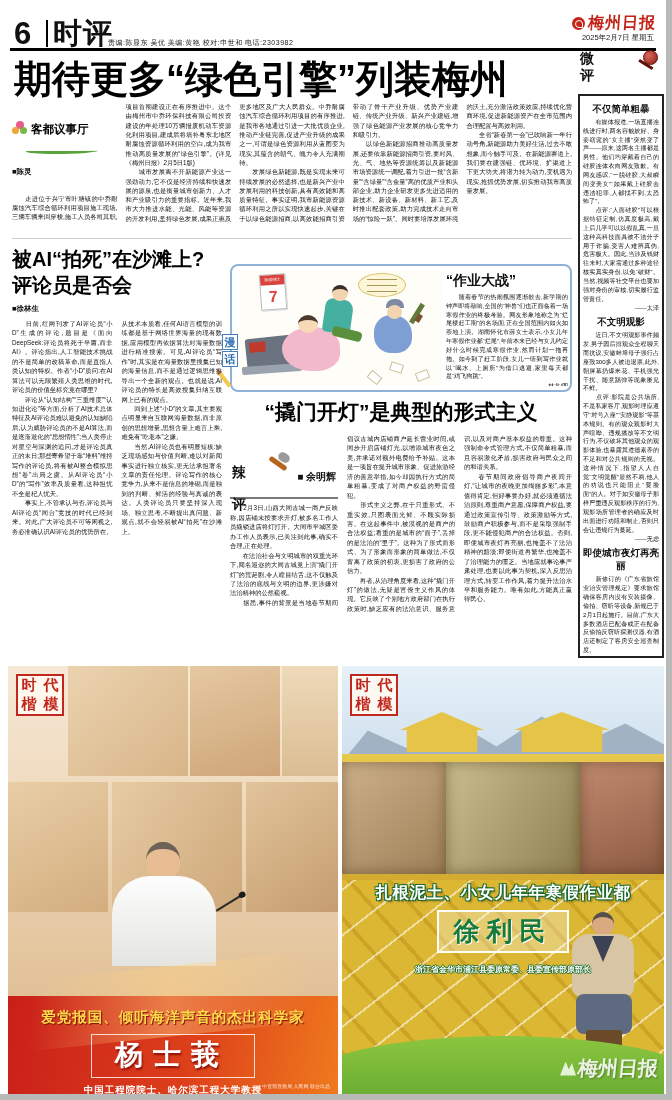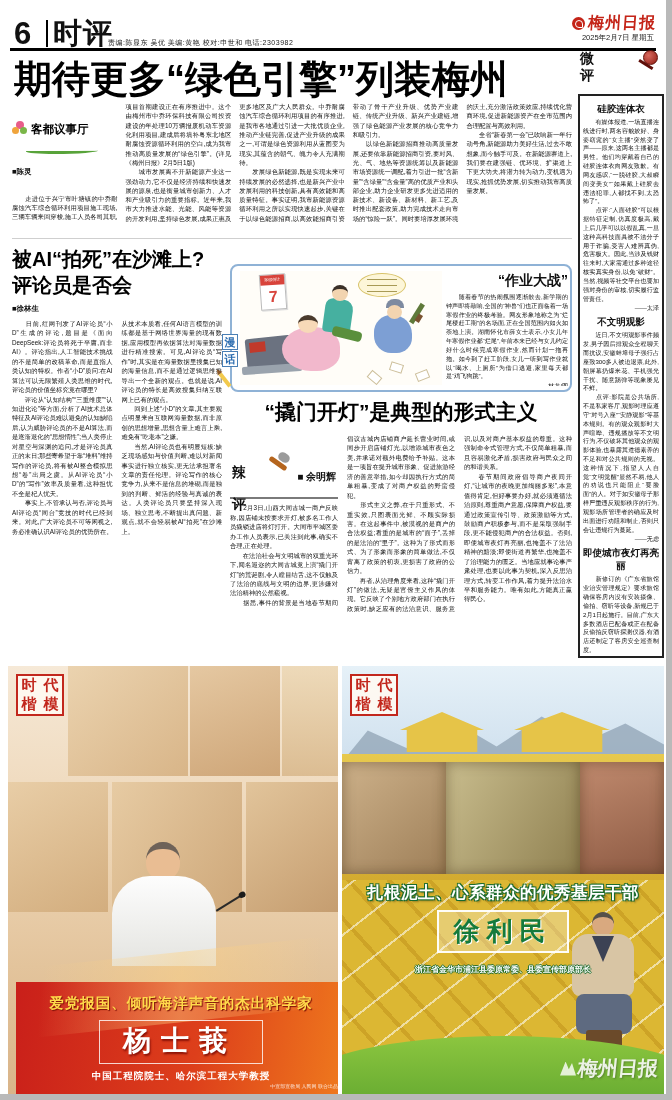--- a/index.html
+++ b/index.html
@@ -64,21 +64,21 @@
   .dad-cap { position:absolute; left:146px; top:28px; width:18px; height:9px; background:#7d8aa0; border-radius:8px 8px 0 0; }
   .dad-head { position:absolute; left:147px; top:34px; width:15px; height:14px; background:#f2d4b0; border-radius:50%; }
   .dad-body { position:absolute; left:134px; top:44px; width:38px; height:38px; background:#7d9fd4; border-radius:45% 50% 40% 45%; }
   .gun { position:absolute; left:166px; top:40px; width:22px; height:5px; background:#5f7a3a; transform:rotate(-58deg); }
   .gun:after { content:""; position:absolute; left:4px; top:4px; width:8px; height:5px; background:#7a5230; }
   .paper { position:absolute; width:13px; height:9px; background:#fff; border:1px solid #cdbf9a; }
   .p1 { left:150px; top:92px; transform:rotate(18deg); }
   .p2 { left:176px; top:100px; transform:rotate(-22deg); }
   .p3 { left:128px; top:102px; transform:rotate(40deg); }
   .ct-right { position:absolute; left:214px; top:6px; width:122px; height:114px; overflow:hidden; }
-  .ct-title { font-size:14px; font-weight:900; text-align:right; margin-bottom:3px; }
+  .ct-title { font-size:14px; font-weight:900; text-align:left; margin-bottom:3px; }
   .ct-text { font-size:6.1px; line-height:1.45; text-align:justify; white-space:pre-line; }
   .ct-credit { text-align:right; font-size:6px; margin-top:1px; }
 
   
   .la-hl { position:absolute; left:230px; top:398px; width:342px; text-align:center; font-size:21px; font-weight:900; color:#000; white-space:nowrap; }
   .la-body-wrap { position:absolute; left:230px; top:434px; width:342px; height:224px; overflow:hidden; }
   .la-cols { column-count:3; column-gap:9px; height:224px; font-size:6.3px; line-height:1.5; text-align:justify; white-space:pre-line; }
   .la-label { break-inside:avoid; width:100%; height:56px; position:relative; border-bottom:2px solid #7a7a7a; margin-bottom:4px; }
   .la-chars { position:absolute; left:2px; top:4px; font-size:14px; font-weight:900; line-height:1.15; }
   .mic { position:absolute; left:36px; top:10px; width:26px; height:26px; }
@@ -106,21 +106,21 @@
   .t1 { left:60px; top:0; width:120px; height:110px; background:linear-gradient(135deg,#e9cfa8,#d4ae7e); }
   .t2 { left:182px; top:0; width:90px; height:110px; background:linear-gradient(160deg,#e2c298,#c89c6b); }
   .t3 { left:274px; top:0; width:56px; height:110px; background:linear-gradient(180deg,#ecd7b4,#d8b78a); }
   .t4 { left:0; top:116px; width:100px; height:130px; background:linear-gradient(150deg,#e7cba2,#cfa877); }
   .t5 { left:104px; top:116px; width:130px; height:130px; background:linear-gradient(120deg,#e5c89e,#c9a171); }
   .t6 { left:238px; top:116px; width:92px; height:130px; background:linear-gradient(140deg,#dfc094,#bf9566); }
   .man-head { position:absolute; left:138px; top:176px; width:34px; height:38px; background:#e9bd93; border-radius:48% 48% 44% 44%; border-top:7px solid #6e6258; z-index:2; }
   .man-shirt { position:absolute; left:104px; top:210px; width:104px; height:90px; background:linear-gradient(180deg,#fdfdfd,#e4e4e0); border-radius:38px 38px 0 0; z-index:2; }
   .mic2 { position:absolute; left:206px; top:236px; width:30px; height:2px; background:#2a2a2a; transform:rotate(-32deg); z-index:3; }
   .mic2:after { content:""; position:absolute; right:-4px; top:-2px; width:7px; height:6px; background:#1c1c1c; border-radius:50%; }
-  .red-band { position:absolute; left:8px; bottom:0; width:100%; height:112px; background:linear-gradient(100deg,#c91f1a 0%,#dd3f1b 55%,#ef7a1d 100%); z-index:4; }
+  .red-band { position:absolute; left:0; bottom:0; width:100%; height:98px; background:linear-gradient(100deg,#c91f1a 0%,#dd3f1b 55%,#ef7a1d 100%); z-index:4; }
   .red-band:before { content:""; position:absolute; left:-20%; top:-30px; width:140%; height:70px; background:linear-gradient(100deg,rgba(255,255,255,0) 20%,rgba(255,210,130,.45) 50%,rgba(255,255,255,0) 80%); transform:rotate(-6deg); }
   .pl-slogan { position:relative; margin-top:12px; text-align:center; font-size:14.5px; font-weight:900; color:#ffd94a; text-shadow:1px 1px 1px #7e1006; letter-spacing:1px; }
   .pl-namebox { position:relative; width:164px; margin:7px auto 0 auto; border:1px solid rgba(255,255,255,.8); text-align:center; padding:1px 2px 3px 0; }
   .pl-name { font-size:28px; font-weight:900; color:#fff; letter-spacing:10px; text-shadow:1px 2px 2px #8a1208; }
   .pl-title { position:relative; margin-top:6px; text-align:center; font-size:9.5px; font-weight:bold; color:#fff; letter-spacing:1px; }
   .pl-credit { position:absolute; right:8px; bottom:5px; font-size:5px; color:rgba(255,255,255,.8); }
 
   .sky { position:absolute; left:0; top:0; width:100%; height:96px; background:linear-gradient(180deg,#e6f1f8,#cfe0ee); }
   .mtn { position:absolute; left:0; top:26px; width:100%; height:70px; background:#93a6b8; clip-path:polygon(0 100%,8% 55%,20% 80%,34% 40%,48% 78%,62% 35%,76% 70%,88% 45%,100% 75%,100% 100%); opacity:.8; }
   .house { position:absolute; top:46px; width:84px; height:40px; background:#e6c448; clip-path:polygon(0 45%,50% 0,100% 45%,92% 45%,92% 100%,8% 100%,8% 45%); }
@@ -256,21 +256,21 @@
 
   <div class="wp-chars">
     <div>微</div>
     <div>评</div>
   </div>
   <div class="magnifier">
     <div class="mag-ball"></div>
       <div class="mag-stick"></div>
   </div>
   <div class="wp-box">
-    <div class="wp-title">硅胶连体衣</div>
+    <div class="wp-title">不仅简单粗暴</div>
     <div class="wp-body">　　有媒体报道,一场直播连线进行时,两名容貌姣好、身姿窈窕的“女主播”突然变了声——原来,这两名主播都是男性。他们均穿戴着自己的硅胶连体衣向网友致歉。有网友感叹,“一脱硅胶,大叔瞬间变美女”“如果戴上硅胶去违法犯罪,人都找不到,太恐怖了”。
 　　点评:“人面硅胶”可以根据特征定制,仿真度极高,戴上后几乎可以以假乱真,一旦这种高科技面具被不法分子用于诈骗,受害人难辨真伪,危害极大。因此,当涉及钱财往来时,大家需通过多种途径核实真实身份,以免“破财”。当然,视频等社交平台也要加强对身份的审核,切实履行监管责任。</div>
     <div class="wp-sign">——太泽</div>
     <div class="wp-title">不文明观影</div>
     <div class="wp-body">　　近日,不文明观影事件频发,男子因后排观众全程聊天而抗议,安徽蚌埠母子强行占座致300多人被迫退票,此外,朝屏幕扔爆米花、手机强光干扰、随意踢弹等现象屡见不鲜。
 　　点评:影院是公共场所,不是私家客厅,观影时理应遵守“对号入座”“安静观影”等基本规则。有的观众观影时大声喧哗、违规播放等不文明行为,不仅破坏其他观众的观影体验,也暴露其道德素养的不足和对公共规则的无视。这种情况下,指望人人自觉“文明觉醒”显然不易,他人的劝说也只能阻止“要脸面”的人。对于如安徽母子那样严重违反观影秩序的行为,观影场所管理者的确应及时出面进行劝阻和制止,否则只会让违规行为蔓延。</div>
     <div class="wp-sign">——无虑</div>
     <div class="wp-title">即使城市夜灯再亮丽</div>
     <div class="wp-body">　　新修订的《广东省旅馆业治安管理规定》要求旅馆确保客房内没有安装摄像、偷拍、窃听等设备,新规已于2月1日起施行。目前,广东大多数酒店已配备或正在配备反偷拍反窃听探测仪器,有酒店还制定了客房安全巡查制度。
 　　点评:在旅馆偷拍事件屡禁不止的当下,新规将防偷拍纳入了法治轨道,明确旅馆有防偷拍的责任,无疑能提升旅客安全感,也能对旅馆起到很好的警示作用。不过,要想新规真正落地落实,还须让偷拍行为无处藏身。</div>
@@ -306,21 +306,21 @@
   <div class="poster poster-r">
     <div class="sky"></div>
     <div class="mtn"></div>
     <div class="house h1"></div>
     <div class="house h2"></div>
     <div class="field"></div>
     <div class="ph ph1"></div>
     <div class="ph ph2"></div>
     <div class="ph ph3"></div>
     <div class="aerial"></div>
-    <div class="pr-slogan">扎根泥土、心系群众的优秀基层干部</div>
+    <div class="pr-slogan">扎根泥土、小女儿年年寒假作业都</div>
     <div class="pr-namebox">
       <span class="pr-name">徐利民</span>
     </div>
     <div class="pr-title">浙江省金华市浦江县委原常委、县委宣传部原部长</div>
     <div class="sit-man">
       <div class="sm-head"></div>
         <div class="sm-body"></div>
         <div class="sm-vest"></div>
         <div class="sm-legs"></div>
         <div class="sm-chair"></div>

